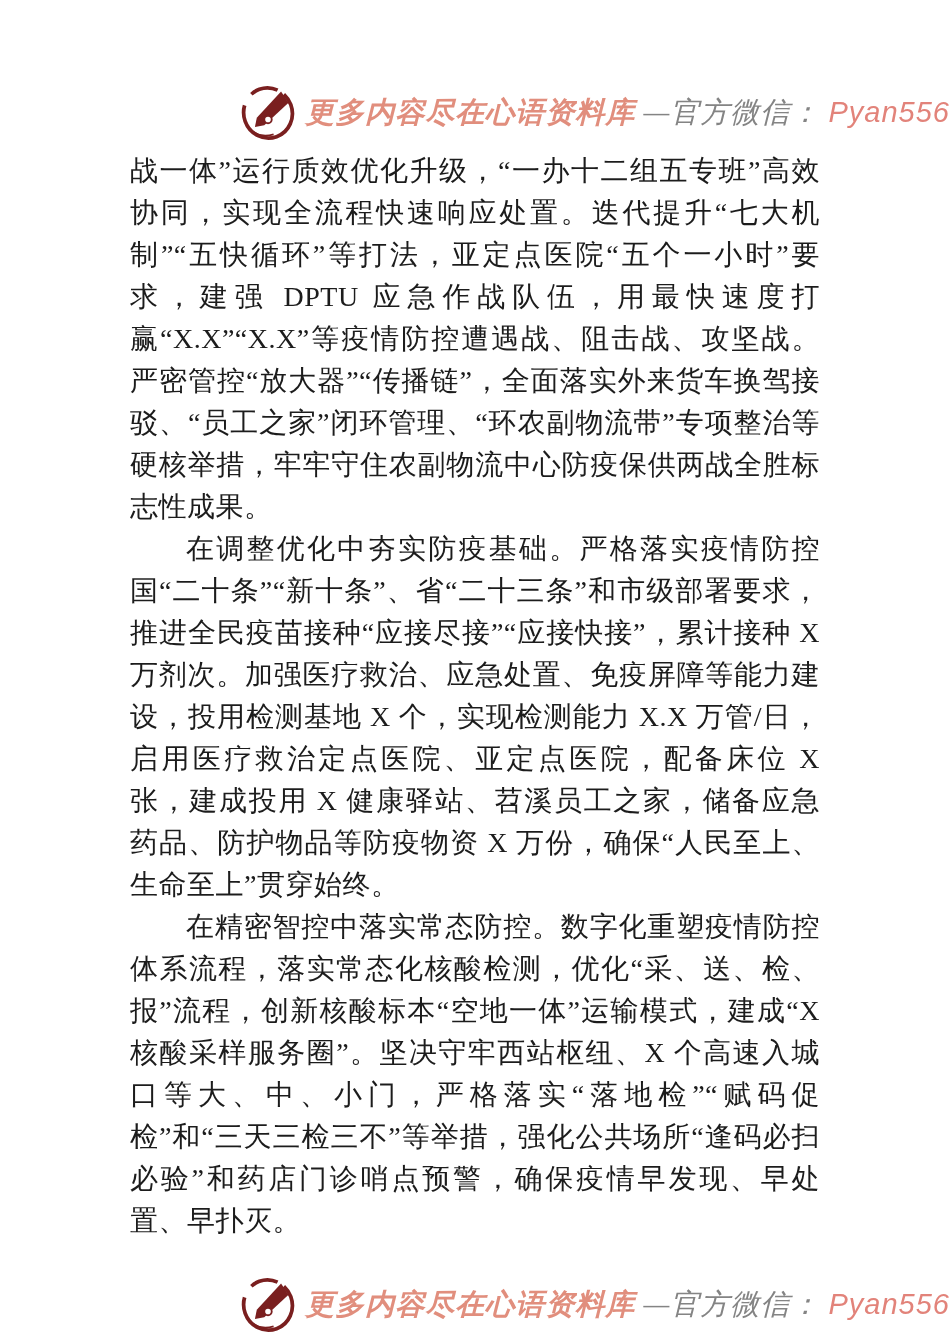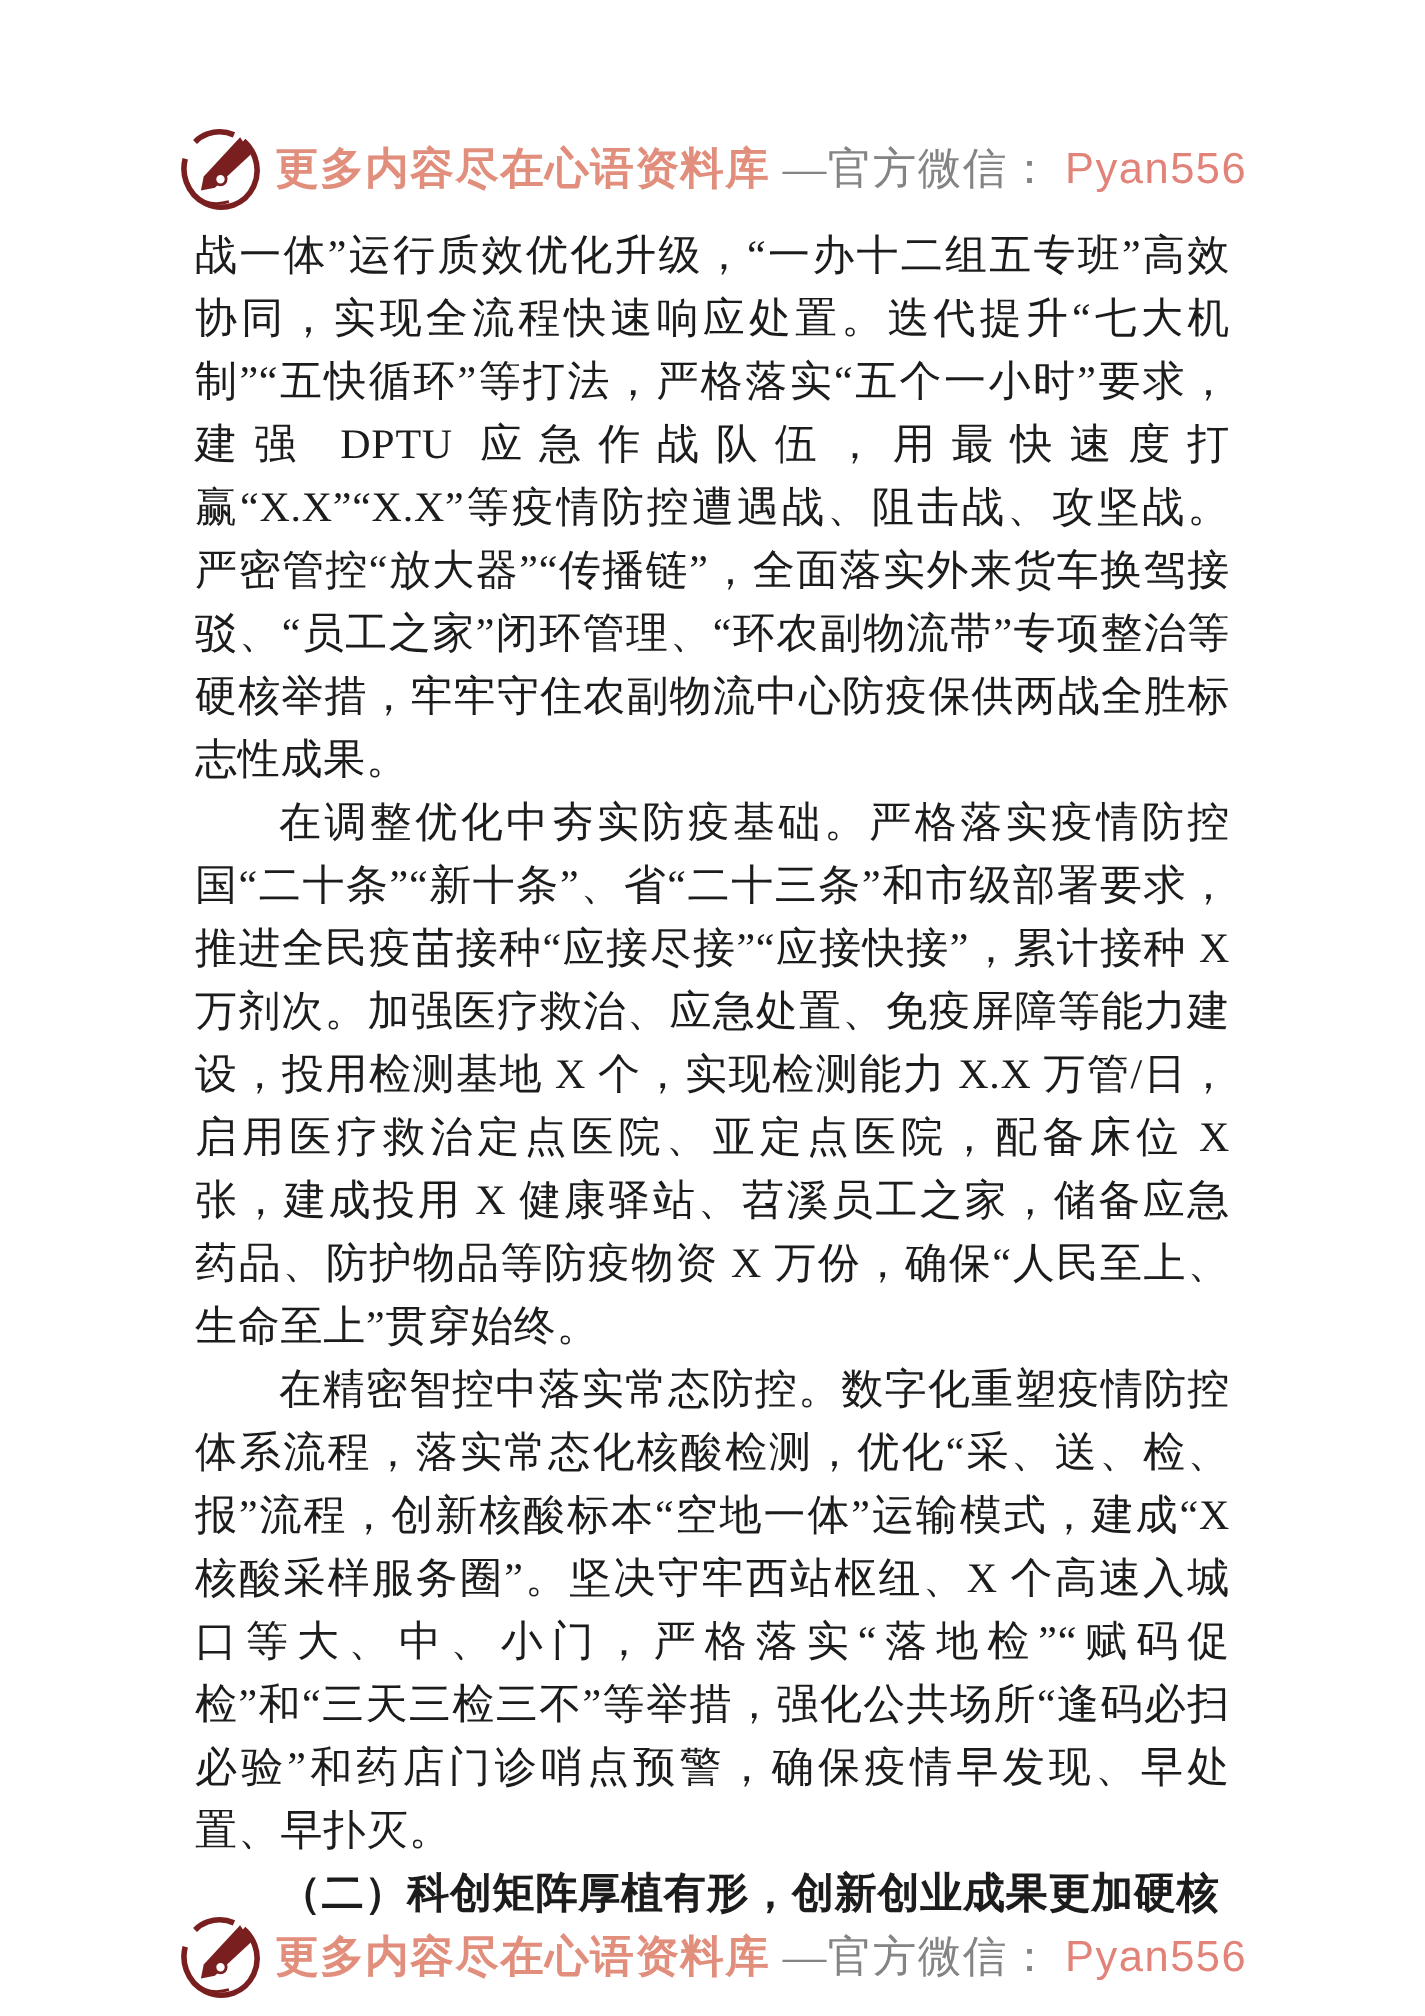--- a/index.html
+++ b/index.html
@@ -15,24 +15,25 @@
     overflow: hidden;
     font-family: "Liberation Serif", "DejaVu Serif", serif;
   }
 
   
   .watermark {
     position: absolute;
     left: 0;
     right: 0;
     display: flex;
-    justify-content: center;
+    justify-content: flex-end;
     align-items: center;
     gap: 9px;
     white-space: nowrap;
+    font-style: italic;
   }
   .watermark.header { top: 84px; }
   .watermark.footer { top: 1276px; }
   .wm-logo {
     width: 56px;
     height: 58px;
     flex: 0 0 auto;
   }
   .wm-text {
     font-size: 29px;
@@ -94,24 +95,23 @@
       <path d="M12 50 Q22 58 36 54" fill="none" stroke="#7a1f1f" stroke-width="2"></path>
     </svg>
     <span class="wm-text">
       <span class="wm-brand">更多内容尽在心语资料库</span>
       <span class="wm-sep">—官方微信：</span>
       <span class="wm-id">Pyan556</span>
     </span>
   </div>
 
   <div class="doc-body">
-    <p class="no-indent">战一体”运行质效优化升级，“一办十二组五专班”高效协同，实现全流程快速响应处置。迭代提升“七大机制”“五快循环”等打法，严格落实“五个一小时”要求，建强 DPTU 应急作战队伍，用最快速度打赢“X.X”“X.X”等疫情防控遭遇战、阻击战、攻坚战。严密管控“放大器”“传播链”，全面落实外来货车换驾接驳、“员工之家”闭环管理、“环农副物流带”专项整治等硬核举措，牢牢守住农副物流中心防疫保供两战全胜标志性成果。</p>
+    <p class="no-indent">战一体”运行质效优化升级，“一办十二组五专班”高效协同，实现全流程快速响应处置。迭代提升“七大机制”“五快循环”等打法，亚定点医院“五个一小时”要求，建强 DPTU 应急作战队伍，用最快速度打赢“X.X”“X.X”等疫情防控遭遇战、阻击战、攻坚战。严密管控“放大器”“传播链”，全面落实外来货车换驾接驳、“员工之家”闭环管理、“环农副物流带”专项整治等硬核举措，牢牢守住农副物流中心防疫保供两战全胜标志性成果。</p>
     <p>在调整优化中夯实防疫基础。严格落实疫情防控国“二十条”“新十条”、省“二十三条”和市级部署要求，推进全民疫苗接种“应接尽接”“应接快接”，累计接种 X 万剂次。加强医疗救治、应急处置、免疫屏障等能力建设，投用检测基地 X 个，实现检测能力 X.X 万管/日，启用医疗救治定点医院、亚定点医院，配备床位 X 张，建成投用 X 健康驿站、苕溪员工之家，储备应急药品、防护物品等防疫物资 X 万份，确保“人民至上、生命至上”贯穿始终。</p>
     <p>在精密智控中落实常态防控。数字化重塑疫情防控体系流程，落实常态化核酸检测，优化“采、送、检、报”流程，创新核酸标本“空地一体”运输模式，建成“X 核酸采样服务圈”。坚决守牢西站枢纽、X 个高速入城口等大、中、小门，严格落实“落地检”“赋码促检”和“三天三检三不”等举措，强化公共场所“逢码必扫必验”和药店门诊哨点预警，确保疫情早发现、早处置、早扑灭。</p>
-    <p class="doc-heading">（二）科创矩阵厚植有形，创新创业成果更加硬核</p>
   </div>
 
   <div class="watermark footer">
     <svg class="wm-logo" viewBox="0 0 60 62" aria-hidden="true">
       <ellipse cx="30" cy="31" rx="26" ry="27" fill="none" stroke="#7a1f1f" stroke-width="4" stroke-dasharray="100 14 30 8" transform="rotate(-20 30 31)"></ellipse>
       <path d="M44 8 L52 20 L26 44 L16 46 L18 36 Z" fill="#7a1f1f"></path>
       <circle cx="30" cy="38" r="4" fill="#ffffff" stroke="#7a1f1f" stroke-width="2"></circle>
       <path d="M12 50 Q22 58 36 54" fill="none" stroke="#7a1f1f" stroke-width="2"></path>
     </svg>
     <span class="wm-text">

